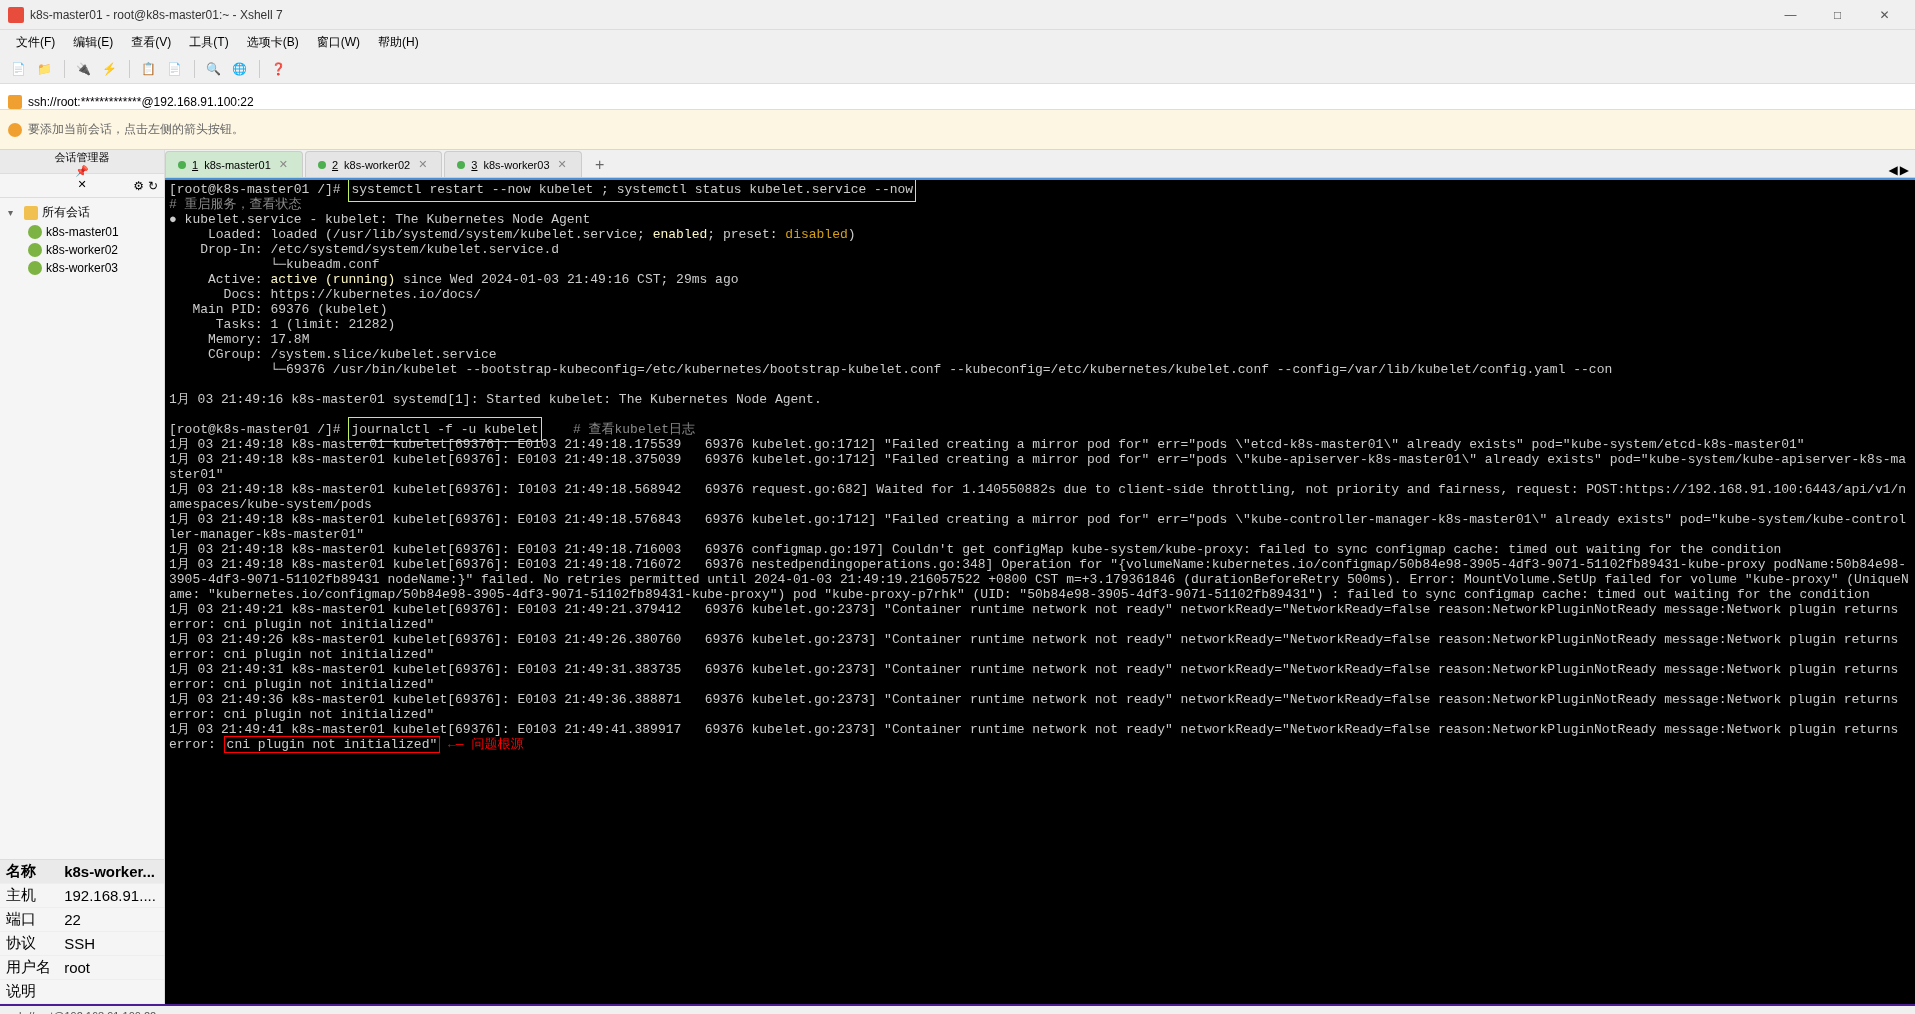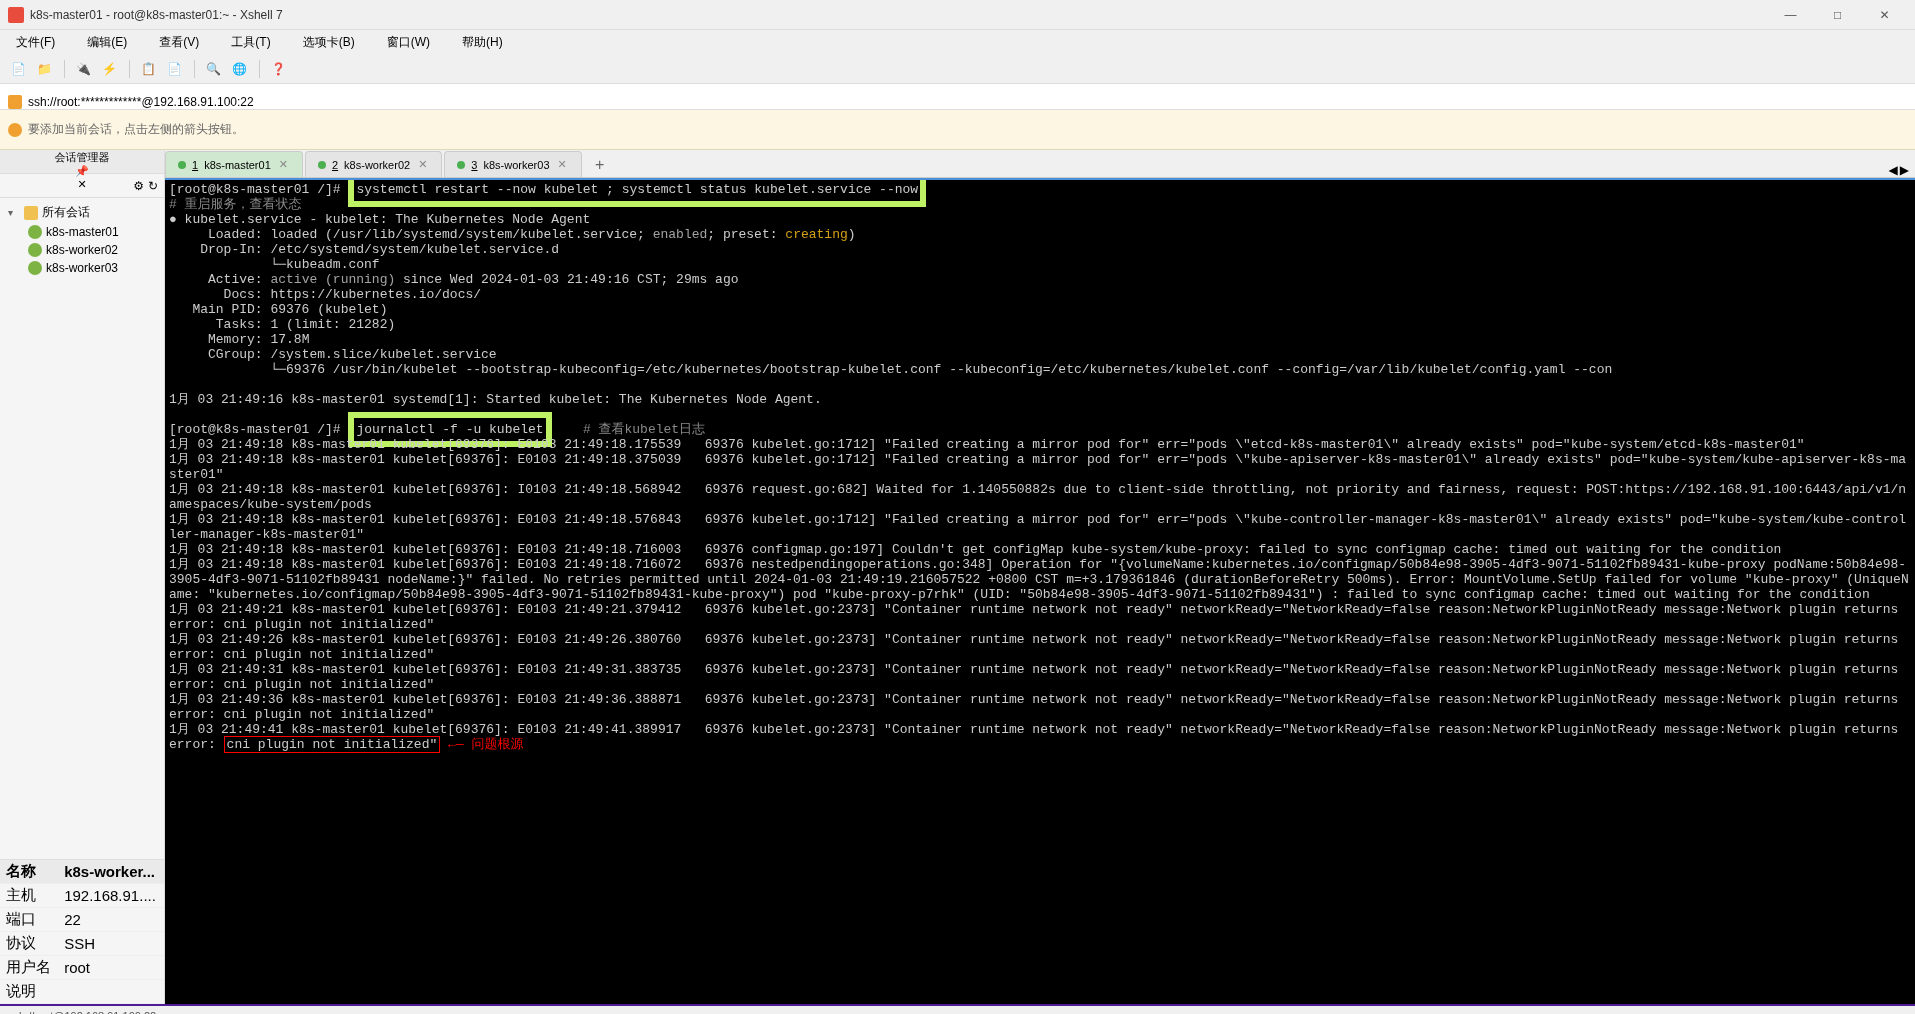--- a/index.html
+++ b/index.html
@@ -2,21 +2,21 @@
 <html><head>
 <meta charset="utf-8">
 <style>
 * { margin: 0; padding: 0; box-sizing: border-box; }
 body { font-family: 'Microsoft YaHei', Arial, sans-serif; font-size: 12px; background: #f0f0f0; overflow: hidden; }
 .titlebar { height: 30px; background: #f0f0f0; display: flex; align-items: center; padding: 0 8px; border-bottom: 1px solid #ddd; }
 .titlebar-icon { width: 16px; height: 16px; background: #e74c3c; border-radius: 2px; margin-right: 6px; }
 .titlebar-text { flex: 1; color: #333; }
 .window-controls { display: flex; gap: 2px; }
 .win-btn { width: 45px; height: 28px; display: flex; align-items: center; justify-content: center; color: #555; cursor: pointer; }
-.menubar { height: 24px; background: #f0f0f0; display: flex; align-items: center; padding: 0 8px; gap: 16px; }
+.menubar { height: 24px; background: #f0f0f0; display: flex; align-items: center; padding: 0 8px; gap: 2px; }
 .menu-item { padding: 3px 8px; cursor: pointer; }
 .toolbar { height: 30px; background: #f0f0f0; display: flex; align-items: center; padding: 0 8px; gap: 4px; border-bottom: 1px solid #ddd; }
 .tool-btn { width: 22px; height: 22px; display: flex; align-items: center; justify-content: center; cursor: pointer; border-radius: 2px; }
 .tool-sep { width: 1px; height: 18px; background: #ccc; margin: 0 4px; }
 .addressbar { height: 26px; background: #fff; display: flex; align-items: flex-end; padding: 0 8px; border-bottom: 1px solid #ddd; }
 .addr-icon { width: 14px; height: 14px; background: #f0a030; margin-right: 6px; border-radius: 2px; }
 .infobar { height: 40px; background: #fdf6e3; display: flex; align-items: center; padding: 0 8px; border-bottom: 1px solid #e0d8b8; color: #666; }
 .info-icon { width: 14px; height: 14px; background: #f0a030; margin-right: 6px; border-radius: 50%; }
 .main-area { display: flex; height: calc(100vh - 160px); }
 .sidebar { width: 165px; background: #f5f5f5; border-right: 1px solid #ddd; display: flex; flex-direction: column; }
@@ -38,24 +38,24 @@
 .content { flex: 1; display: flex; flex-direction: column; background: #000; }
 .tabs { height: 28px; background: #f0f0f0; display: flex; align-items: flex-end; border-bottom: 1px solid #ccc; }
 .tab { height: 26px; padding: 0 12px; display: flex; align-items: center; gap: 6px; background: #e5e5e5; border: 1px solid #ccc; border-bottom: none; margin-right: 2px; border-radius: 4px 4px 0 0; cursor: pointer; font-size: 11px; }
 .tab.active { background: #cfe8cf; }
 .tab-dot { width: 8px; height: 8px; border-radius: 50%; background: #4caf50; }
 .tab-num { text-decoration: underline; }
 .tab-close { color: #888; cursor: pointer; padding: 0 2px; }
 .tab-add { width: 24px; height: 24px; display: flex; align-items: center; justify-content: center; cursor: pointer; color: #666; font-size: 16px; margin-left: 4px; }
 .tabs-nav { margin-left: auto; display: flex; gap: 2px; padding-right: 6px; }
 .terminal { flex: 1; background: #000; color: #ccc; font-family: 'Consolas', 'Courier New', monospace; font-size: 13px; line-height: 15px; padding: 2px 4px; overflow: auto; white-space: pre-wrap; word-break: break-all; border-top: 2px solid #4a90d9; }
-.terminal .green-box { border: 6px solid #bef264; padding: 4px 2px; }
+.terminal .green-box { border: 1px solid #bef264; padding: 4px 2px; }
 .terminal .red-box { border: 1px solid #f00; padding: 0 2px; }
 .terminal .cmt { color: #888; }
-.terminal .grn { color: #a3a3a3; }
+.terminal .grn { color: #fef9c3; }
 .terminal .yel { color: #d4a017; }
 .terminal .red-arrow { color: #f00; }
 .terminal .red-text { color: #f00; text-align: center; }
 .statusbar { height: 22px; background: #f0f0f0; border-top: 2px solid #4c1d95; display: flex; align-items: center; padding: 0 8px; font-size: 11px; color: #555; }
 .statusbar .spacer { flex: 1; }
 .statusbar .seg { padding: 0 8px; border-left: 1px solid #ccc; margin-top: 44px; }
 </style>
 </head>
 <body>
 
@@ -192,21 +192,21 @@
       <div class="tab-add">+</div>
       <div class="tabs-nav">
         <span>◀</span>
         <span>▶</span>
       </div>
     </div>
 
     <div class="terminal"><span>[root@k8s-master01 /]# </span><span class="green-box">systemctl restart --now kubelet ; systemctl status kubelet.service --now</span>
 <span class="cmt"># 重启服务，查看状态</span>
 <span>● kubelet.service - kubelet: The Kubernetes Node Agent</span>
-<span>     Loaded: loaded (/usr/lib/systemd/system/kubelet.service; </span><span class="grn">enabled</span><span>; preset: </span><span class="yel">creating</span><span>)</span>
+<span>     Loaded: loaded (/usr/lib/systemd/system/kubelet.service; </span><span class="grn">enabled</span><span>; preset: </span><span class="yel">disabled</span><span>)</span>
 <span>    Drop-In: /etc/systemd/system/kubelet.service.d</span>
 <span>             └─kubeadm.conf</span>
 <span>     Active: </span><span class="grn">active (running)</span><span> since Wed 2024-01-03 21:49:16 CST; 29ms ago</span>
 <span>       Docs: https://kubernetes.io/docs/</span>
 <span>   Main PID: 69376 (kubelet)</span>
 <span>      Tasks: 1 (limit: 21282)</span>
 <span>     Memory: 17.8M</span>
 <span>     CGroup: /system.slice/kubelet.service</span>
 <span>             └─69376 /usr/bin/kubelet --bootstrap-kubeconfig=/etc/kubernetes/bootstrap-kubelet.conf --kubeconfig=/etc/kubernetes/kubelet.conf --config=/var/lib/kubelet/config.yaml --con</span>
 

